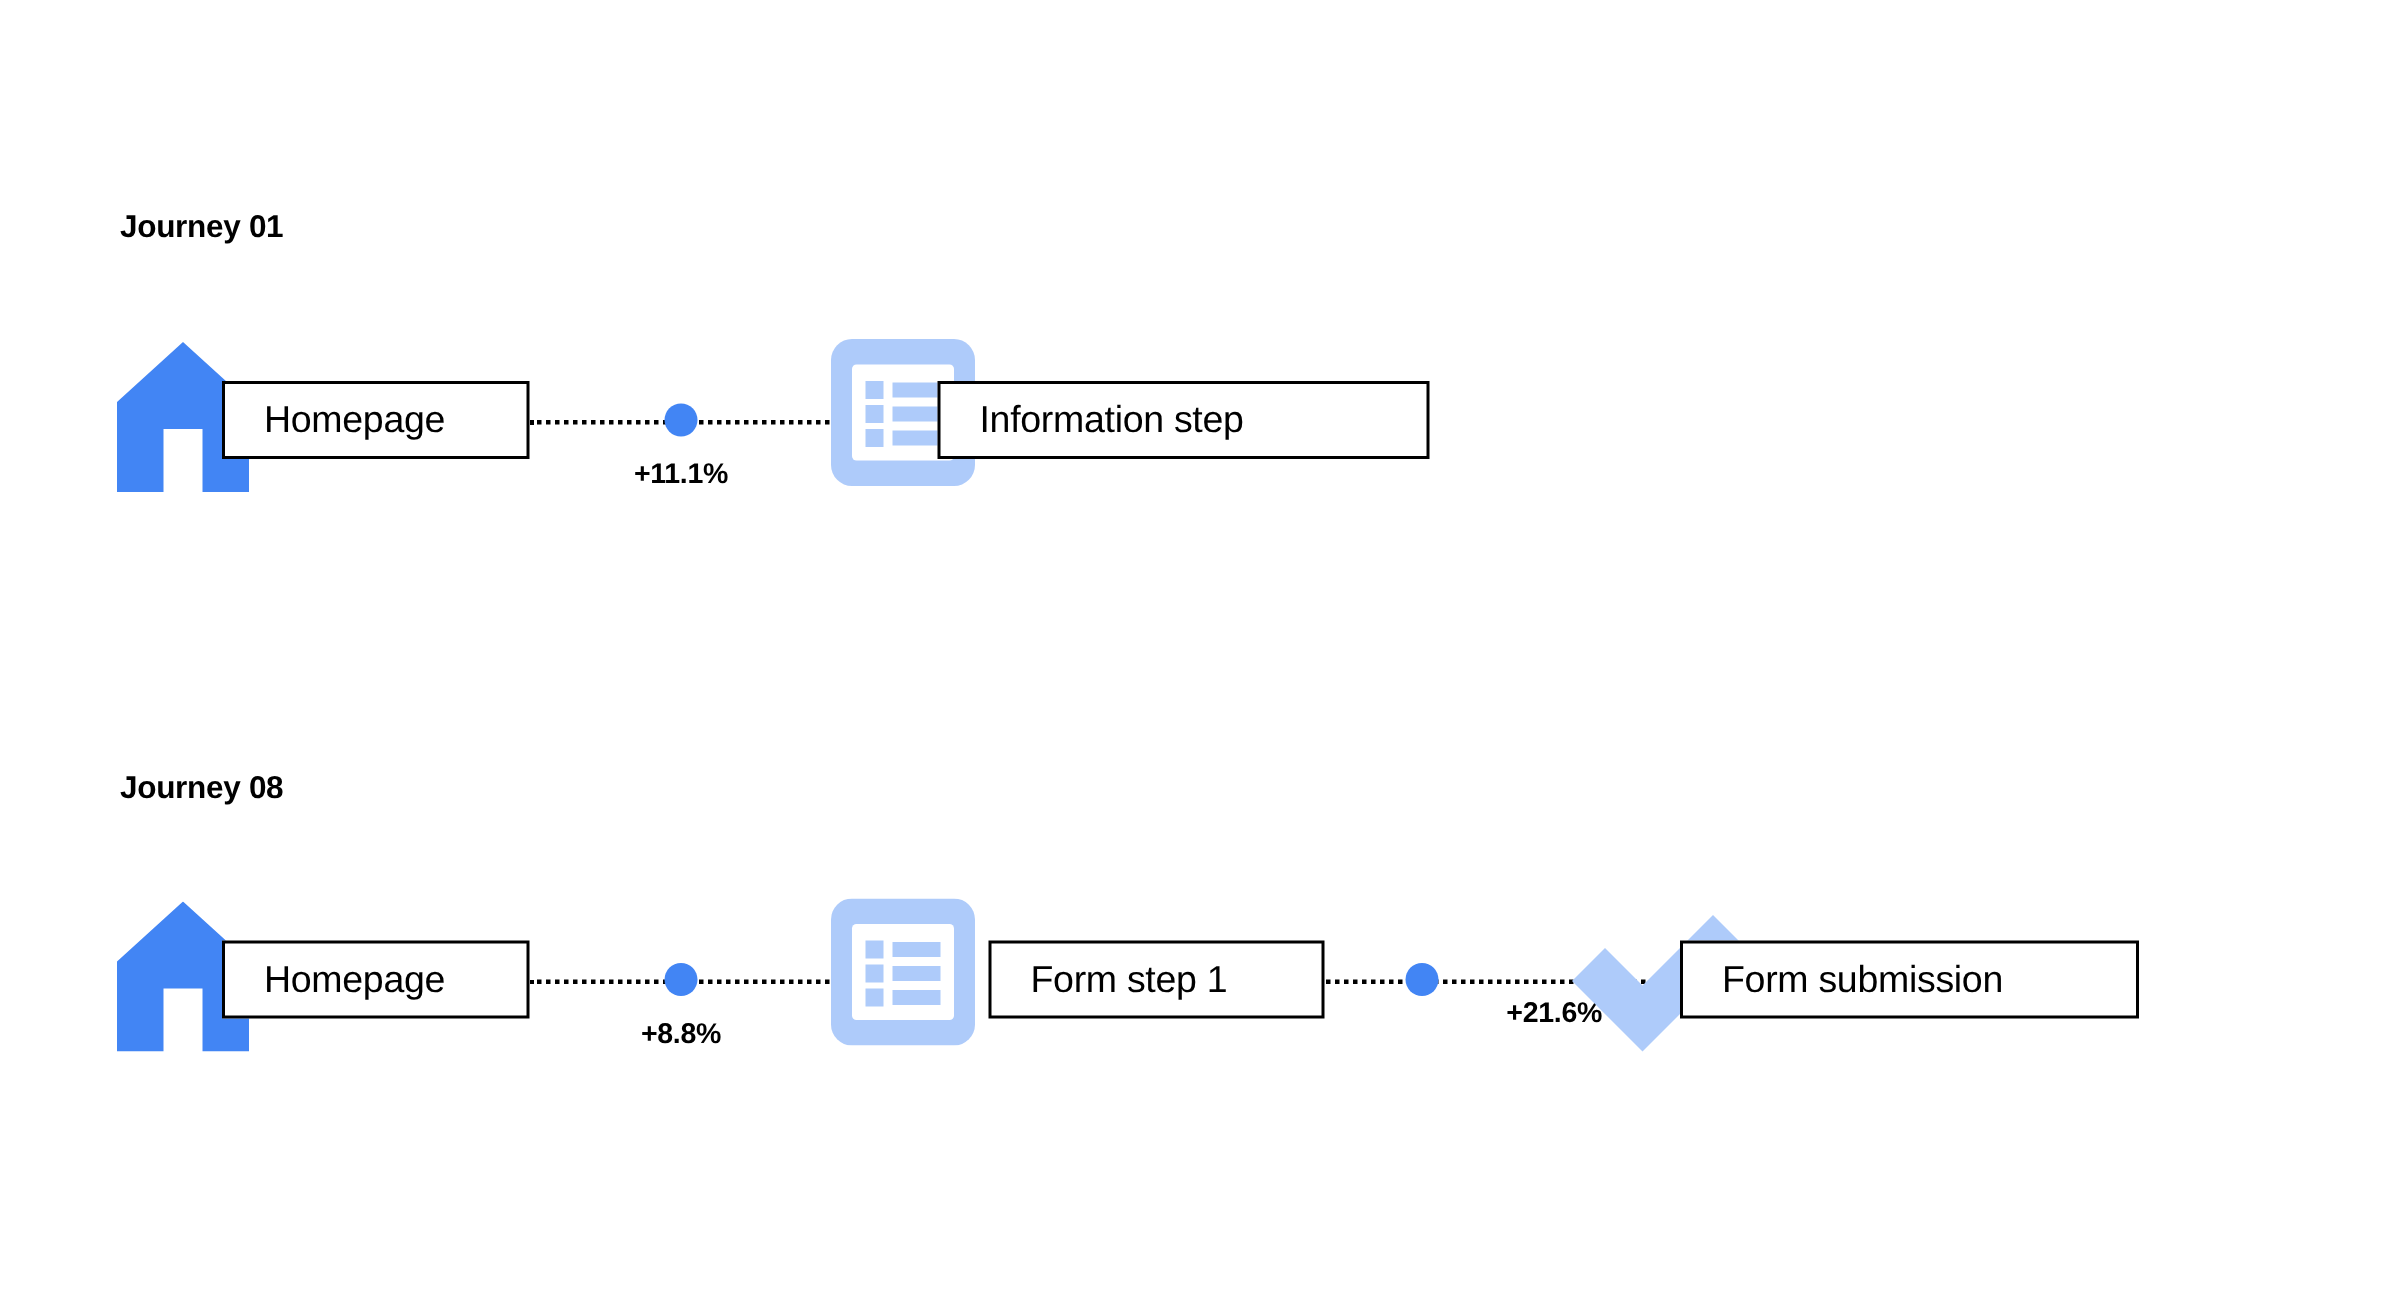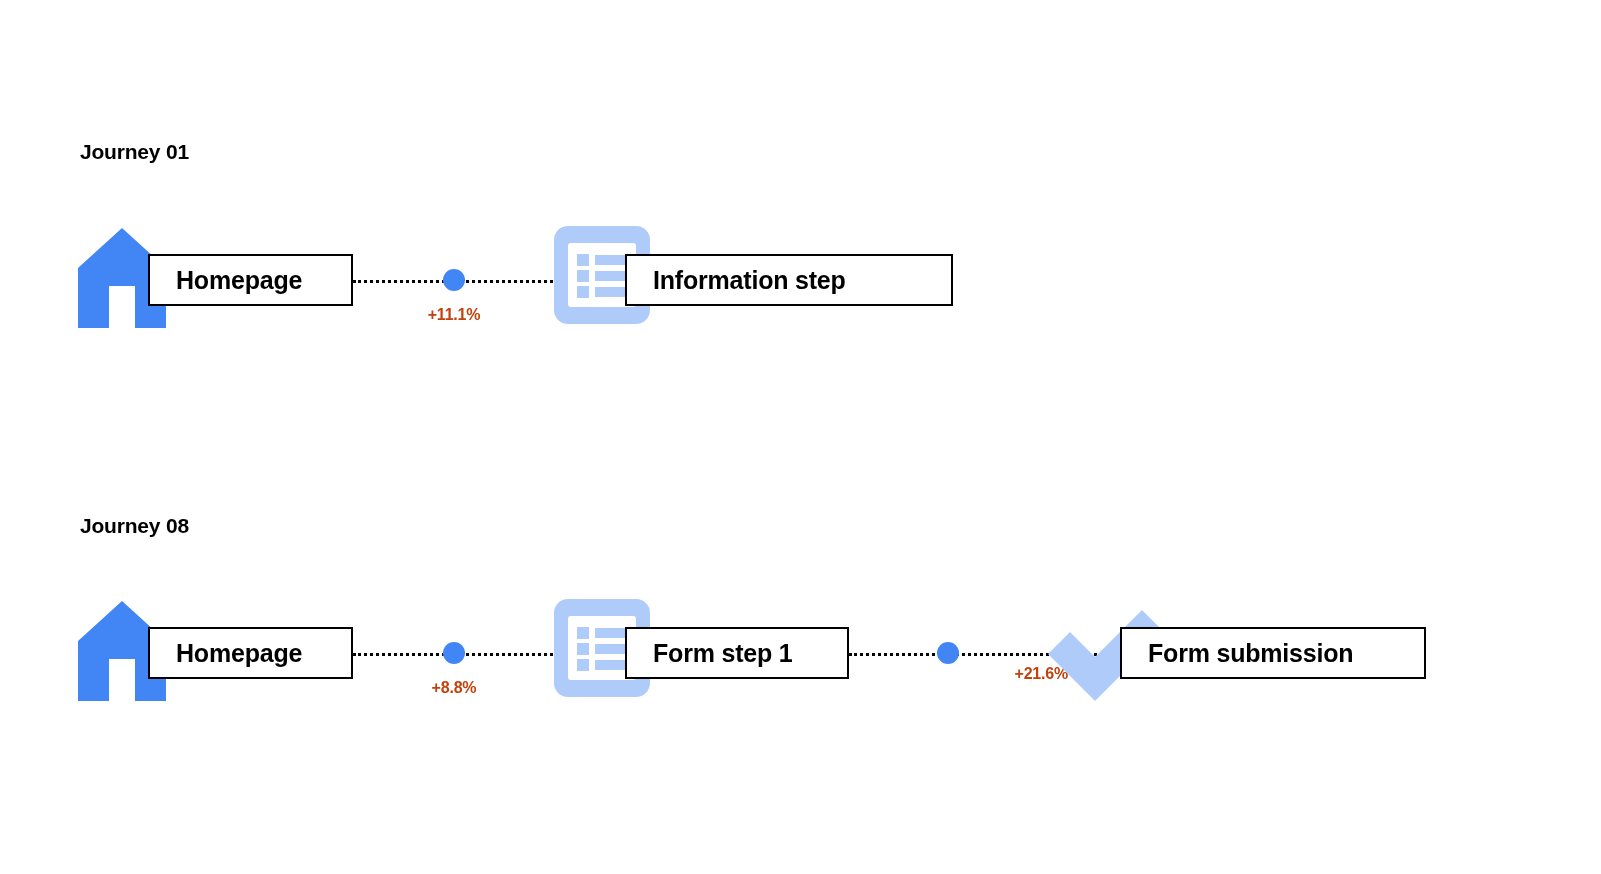--- a/index.html
+++ b/index.html
@@ -47,41 +47,41 @@
   }
   .node-dot {
     position: absolute;
     width: 22px;
     height: 22px;
     border-radius: 50%;
     background: #4285f4;
   }
   .node-label {
     position: absolute;
-    font-size: 16px;
+    font-size: 19px;
     font-weight: 700;
-    color: #c2410c;
+    color: #000000;
     white-space: nowrap;
     letter-spacing: -0.2px;
     text-align: center;
   }
 
   
   .step-box {
     position: absolute;
     box-sizing: border-box;
     background: #ffffff;
     border: 2px solid #000000;
     display: flex;
     align-items: center;
     z-index: 3;
   }
   .step-box-label {
     font-size: 25px;
-    font-weight: 700;
+    font-weight: 400;
     color: #000000;
     white-space: nowrap;
     letter-spacing: -0.2px;
     padding-left: 26px;
   }
 
   
   .step-icon {
     position: absolute;
     z-index: 2;
@@ -142,21 +142,21 @@
           <rect x="0" y="0" width="96" height="98" rx="14" fill="#aecbfa"></rect>
           <rect x="14" y="17" width="68" height="64" rx="3" fill="#ffffff"></rect>
           <rect x="23" y="28" width="12" height="12" fill="#aecbfa"></rect>
           <rect x="41" y="29" width="32" height="10" fill="#aecbfa"></rect>
           <rect x="23" y="44" width="12" height="12" fill="#aecbfa"></rect>
           <rect x="41" y="45" width="32" height="10" fill="#aecbfa"></rect>
           <rect x="23" y="60" width="12" height="12" fill="#aecbfa"></rect>
           <rect x="41" y="61" width="32" height="10" fill="#aecbfa"></rect>
         </svg>
       </div>
-      <div class="step-box" style="left: 625px; top: 627px; width: 224px; height: 52px;">
+      <div class="step-box" style="left: 659px; top: 627px; width: 224px; height: 52px;">
         <span class="step-box-label">Form step 1</span>
       </div>
       <div class="step-icon" style="left: 1048px; top: 598px;">
         <svg width="116" height="108" viewBox="0 0 116 108" aria-hidden="true">
           <path d="M0 56 L22 34 L47 59 L94 12 L116 34 L47 103 Z" fill="#aecbfa"></path>
         </svg>
       </div>
       <div class="step-box" style="left: 1120px; top: 627px; width: 306px; height: 52px;">
         <span class="step-box-label">Form submission</span>
       </div>

